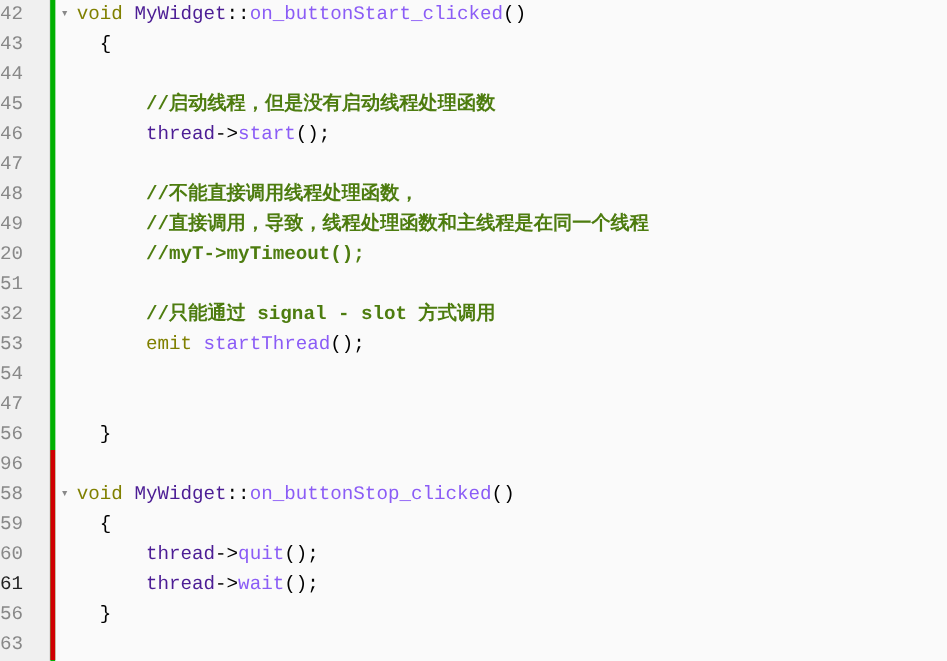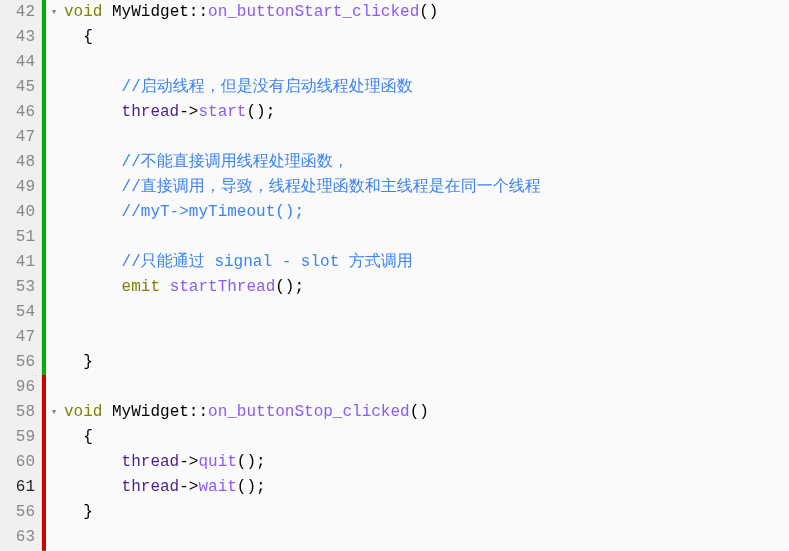--- a/index.html
+++ b/index.html
@@ -13,21 +13,21 @@
     line-height: 25px;
   }
   .editor {
     display: flex;
     height: 100%;
   }
   .gutter {
     width: 42px;
     background: #f0f0f0;
     text-align: right;
-    padding-right: 6px;
+    padding-right: 22px;
     color: #888;
     user-select: none;
     border-right: 1px solid #ddd;
   }
   .gutter .ln {
     height: 25px;
   }
   .gutter .ln.current {
     color: #222;
     font-weight: normal;
@@ -51,42 +51,42 @@
     user-select: none;
   }
   .fold .fd { height: 25px; font-size: 11px; }
   .code {
     flex: 1;
     white-space: pre;
     padding-left: 2px;
   }
   .code .line { height: 25px; }
   .kw { color: #808000; }           
-  .cls { color: #000000; margin-top: 24px; }          
+  .cls { color: #4c1d95; margin-top: 24px; }          
   .fn { color: #8b5cf6; }           
   .var { color: #4c1d95; }          
-  .cmt { color: #3b82f6; }
+  .cmt { color: #4d7c0f; font-weight: bold; }
   .punc { color: #000000; }
 </style>
 </head>
 <body>
 
 <div class="editor">
   <div class="gutter" id="gutter">
       <div class="ln">42</div>
       <div class="ln">43</div>
       <div class="ln">44</div>
       <div class="ln">45</div>
       <div class="ln">46</div>
       <div class="ln">47</div>
       <div class="ln">48</div>
       <div class="ln">49</div>
-      <div class="ln">40</div>
+      <div class="ln">20</div>
       <div class="ln">51</div>
-      <div class="ln">41</div>
+      <div class="ln">32</div>
       <div class="ln">53</div>
       <div class="ln">54</div>
       <div class="ln">47</div>
       <div class="ln">56</div>
       <div class="ln">96</div>
       <div class="ln">58</div>
       <div class="ln">59</div>
       <div class="ln">60</div>
       <div class="ln current">61</div>
       <div class="ln">56</div>

